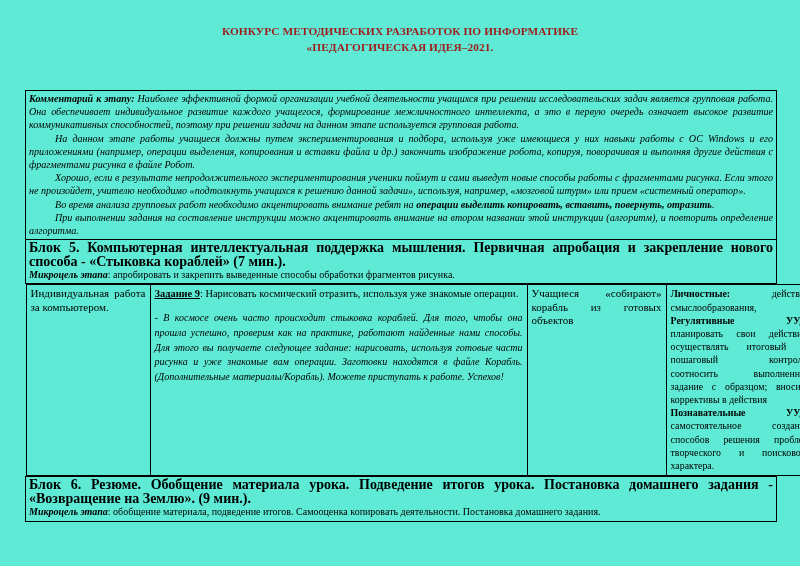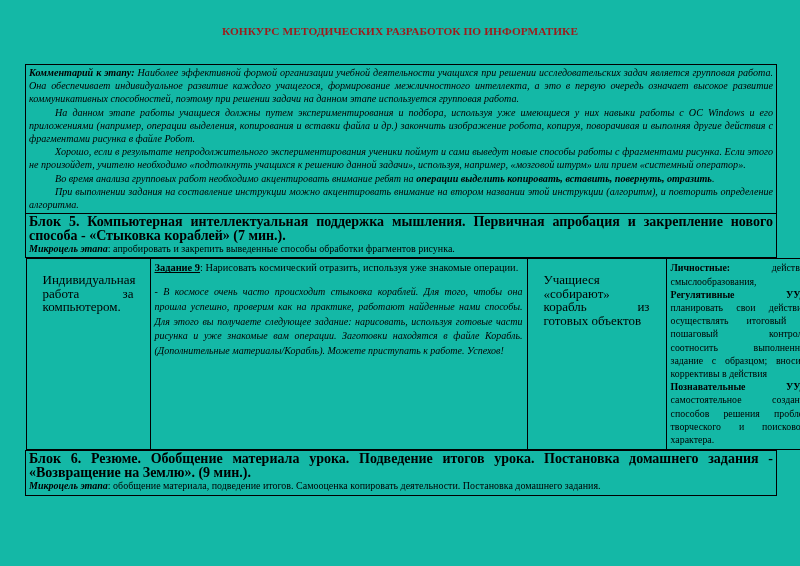--- a/index.html
+++ b/index.html
@@ -12,21 +12,21 @@
     height: 566px;
     overflow: hidden;
     font-family: "Liberation Serif", "DejaVu Serif", serif;
     color: #000000;
   }
 
   .page {
     position: relative;
     width: 800px;
     height: 566px;
-    background: #14b8a6;
+    background: #5eead4;
   }
 
   
   .doc-title {
     position: absolute;
     top: 24px;
     left: 0;
     width: 800px;
     text-align: center;
     color: #9e1b1b;
@@ -34,21 +34,21 @@
     font-size: 11.3px;
     line-height: 15.5px;
     letter-spacing: 0.1px;
   }
   .doc-title .line2 { display: block; }
 
   
   .doc-table {
     position: absolute;
     left: 25px;
-    top: 64px;
+    top: 90px;
     width: 752px;
     border-collapse: collapse;
     table-layout: fixed;
   }
   .doc-table td {
     border: 1px solid #000;
     vertical-align: top;
     padding: 1px 3px 2px 3px;
   }
 
@@ -96,24 +96,24 @@
     border: 1px solid #000;
     vertical-align: top;
     padding: 2px 4px 3px 4px;
   }
   .col-a { width: 115px; }
   .col-b { width: 368px; }
   .col-c { width: 130px; }
   .col-d { width: 139px; }
 
   .cell-plain {
-    font-size: 13px;
+    font-size: 11px;
     line-height: 13.4px;
     text-align: justify;
-    margin: 12px;
+    margin: 0;
   }
 
   .task-head {
     font-size: 10.4px;
     line-height: 14px;
     text-align: justify;
     margin: 0;
   }
   .task-head .u {
     text-decoration: underline;
@@ -139,20 +139,21 @@
   
   .tall { height: 128px; }
 </style>
 </head>
 <body>
 
 <div class="page">
 
   <div class="doc-title" style="color: rgb(158, 27, 27);">
     <span>КОНКУРС МЕТОДИЧЕСКИХ РАЗРАБОТОК ПО ИНФОРМАТИКЕ</span>
+    <span class="line2">«ПЕДАГОГИЧЕСКАЯ ИДЕЯ–2021.</span>
   </div>
 
   <table class="doc-table">
 
     <tbody>
         <tr>
       <td>
         <p class="italic-p noind">
           <span class="lead-label">Комментарий к этапу:</span><span> Наиболее эффективной формой организации учебной деятельности учащихся при решении исследовательских задач является групповая работа. Она обеспечивает индивидуальное развитие каждого учащегося, формирование межличностного интеллекта, а это в первую очередь означает высокое развитие коммуникативных способностей, поэтому при решении задачи на данном этапе используется групповая работа.</span>
         </p>

